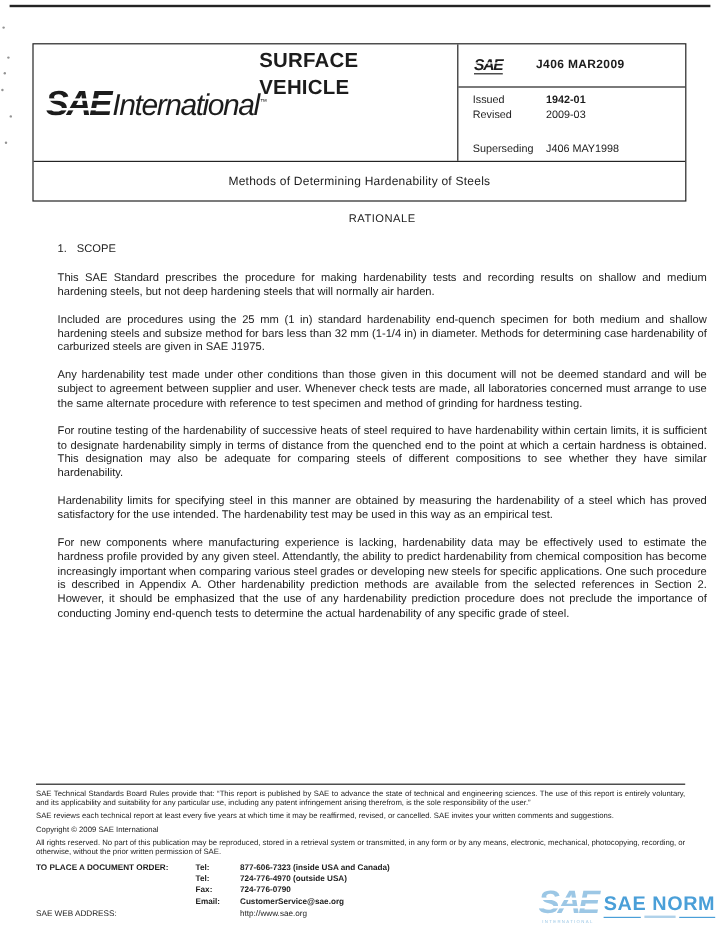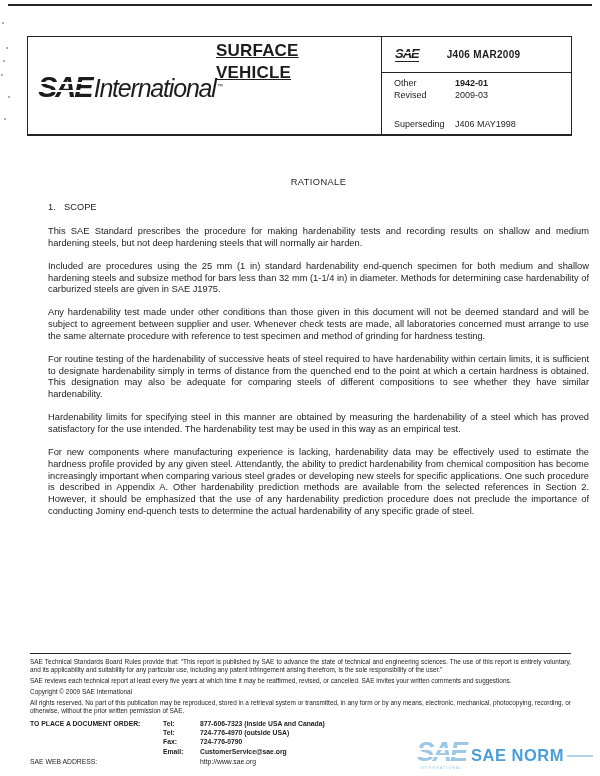--- a/index.html
+++ b/index.html
@@ -19,21 +19,21 @@
   
   .hdr{position:absolute;left:27px;top:36px;width:543px;border:1.6px solid #242424;background:#fff;}
   .hdr-top{display:flex;height:97px;border-bottom:1.4px solid #242424;}
   .hdr-left{position:relative;width:353px;flex:0 0 auto;}
   .logo{position:absolute;left:10px;top:36px;display:flex;align-items:baseline;white-space:nowrap;}
   .sae-big{position:relative;font-style:italic;font-weight:900;font-size:29px;letter-spacing:-2px;line-height:1;}
   .sae-big .stripe{position:absolute;left:-2px;right:1px;height:2px;background:#fff;}
   .stripe.s1{top:9px;} .stripe.s2{top:17px;}
   .intl{font-style:italic;font-weight:400;font-size:25px;letter-spacing:-1.2px;line-height:1;margin-left:2px;}
   .tm{font-size:6px;vertical-align:super;margin-left:1px;}
-  .doc-type{position:absolute;left:188px;top:3px;font-weight:700;font-size:17px;line-height:21.5px;letter-spacing:.2px;text-decoration:underline;}
+  .doc-type{position:absolute;left:188px;top:3px;font-weight:700;font-size:17px;line-height:21.5px;letter-spacing:.2px;}
   .hdr-right{flex:1;border-left:1.4px solid #242424;display:flex;flex-direction:column;}
   .code-row{height:35px;border-bottom:1.4px solid #242424;display:flex;align-items:center;}
   .sae-small{position:relative;font-style:italic;font-weight:900;font-size:13px;letter-spacing:-1px;margin-left:13px;border-bottom:1.6px solid #242424;padding-bottom:1px;line-height:1;}
   .sae-small .stripe{position:absolute;left:-1px;right:0;height:1px;background:#fff;top:5px;}
   .code-no{font-weight:700;font-size:10px;margin-left:28px;letter-spacing:.3px;}
   .meta{flex:1;position:relative;font-size:9px;}
   .meta .row{position:absolute;left:12px;display:flex;}
   .meta .lab{width:61px;}
   .r-issued{top:5px;} .r-revised{top:17px;} .r-superseding{bottom:5px;}
   .v-bold{font-weight:700;}
@@ -54,21 +54,21 @@
   .order .b{font-weight:700;}
   .web-row{margin-top:2px;display:grid;grid-template-columns:133px 37px auto;font-size:6.8px;text-align:left;}
 
   
   .wm{position:absolute;right:4px;bottom:6px;display:flex;align-items:center;}
   .wm-left{display:flex;flex-direction:column;align-items:center;margin-right:5px;}
   .wm-sae{position:relative;font-style:italic;font-weight:900;font-size:27px;line-height:25px;letter-spacing:-2px;}
   .wm-sae .stripe{position:absolute;left:-2px;right:0;height:2px;background:#fff;}
   .wm-sae .w1{top:8px;} .wm-sae .w2{top:15px;}
   .wm-intl{font-size:3.6px;letter-spacing:1.1px;margin-top:1px;}
-  .wm-right{display:flex;flex-direction:row;}
+  .wm-right{display:flex;flex-direction:column;}
   .wm-norm{font-weight:700;font-size:16.5px;line-height:16px;letter-spacing:.5px;font-stretch:condensed;}
   .wm-tag{display:flex;align-items:center;margin-top:2px;}
   .wm-tag .ln{height:1px;flex:1;}
   .wm-tag .dot{width:26px;height:2.5px;margin:0 3px;opacity:.8;}
 </style>
 </head>
 <body>
 
 <div class="page">
 
@@ -99,34 +99,35 @@
       <div class="hdr-right">
         <div class="code-row">
           <span class="sae-small">
             <span>SAE</span>
             <span class="stripe"></span>
           </span>
           <span class="code-no">J406 MAR2009</span>
         </div>
         <div class="meta">
           <div class="row r-issued">
-            <span class="lab">Other</span>
+            <span class="lab">Issued</span>
             <span class="v-bold">1942-01</span>
           </div>
           <div class="row r-revised">
             <span class="lab">Revised</span>
             <span>2009-03</span>
           </div>
           <div class="row r-superseding">
             <span class="lab">Superseding</span>
             <span>J406 MAY1998</span>
           </div>
         </div>
       </div>
     </div>
+    <div class="hdr-title">Methods of Determining Hardenability of Steels</div>
   </div>
 
   <div class="content">
     <div class="rationale">RATIONALE</div>
     <div class="scope-line">
       <span class="num">1.</span><span>SCOPE</span>
     </div>
     <p class="para">This SAE Standard prescribes the procedure for making hardenability tests and recording results on shallow and medium hardening steels, but not deep hardening steels that will normally air harden.</p>
     <p class="para">Included are procedures using the 25 mm (1 in) standard hardenability end-quench specimen for both medium and shallow hardening steels and subsize method for bars less than 32 mm (1-1/4 in) in diameter.  Methods for determining case hardenability of carburized steels are given in SAE J1975.</p>
     <p class="para">Any hardenability test made under other conditions than those given in this document will not be deemed standard and will be subject to agreement between supplier and user.  Whenever check tests are made, all laboratories concerned must arrange to use the same alternate procedure with reference to test specimen and method of grinding for hardness testing.</p>

